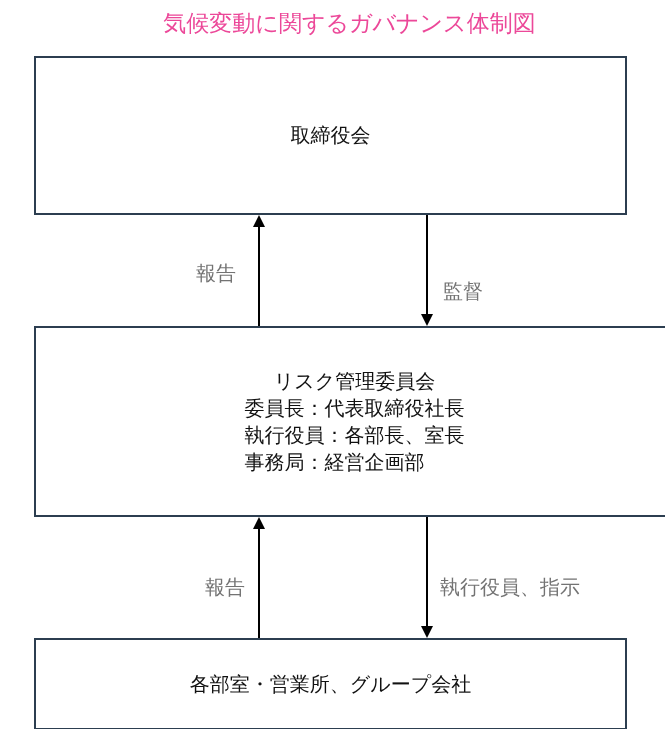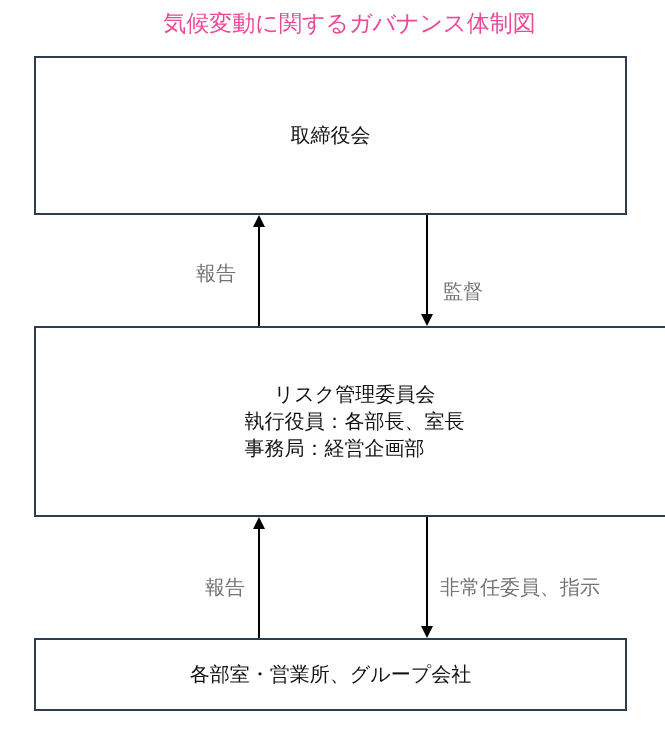--- a/index.html
+++ b/index.html
@@ -4,21 +4,21 @@
   <style>
     html, body { margin: 0; padding: 0; background: #ffffff; }
     body { width: 665px; height: 729px; position: relative; overflow: hidden;
       font-family: "DejaVu Sans", "Liberation Sans", sans-serif; color: #111; }
     .title { position: absolute; left: 0; top: 8px; width: 665px; text-align: center;
       font-size: 23px; color: #ec4899; margin-left: 17px; }
     .box { position: absolute; box-sizing: border-box; border: 2px solid #2c3e50; background: #fff;
       display: flex; align-items: center; justify-content: center; text-align: center; }
     #box-board { left: 34px; top: 56px; width: 593px; height: 159px; font-size: 20px; }
     #box-risk { left: 34px; top: 326px; width: 641px; height: 191px; font-size: 20px; line-height: 27px; }
-    #box-depts { left: 34px; top: 638px; width: 593px; height: 73px; font-size: 20px; }
+    #box-depts { left: 34px; top: 638px; width: 593px; height: 92px; font-size: 20px; }
     .risk-lines { text-align: left; }
     .risk-lines .heading { text-align: center; }
     .arrow { position: absolute; width: 2px; background: #000; }
     .head-up { position: absolute; width: 0; height: 0; border-left: 6px solid transparent;
       border-right: 6px solid transparent; border-bottom: 12px solid #000; }
     .head-down { position: absolute; width: 0; height: 0; border-left: 6px solid transparent;
       border-right: 6px solid transparent; border-top: 12px solid #000; }
     .label { position: absolute; font-size: 20px; color: #737373; white-space: nowrap; }
   </style>
 </head>
@@ -34,28 +34,29 @@
 <div class="head-up" style="left:253px; top:215px;"></div>
 <div class="label" style="left:196px; top:260px;">報告</div>
 
 <div class="arrow" style="left:426px; top:215px; height:100px;"></div>
 <div class="head-down" style="left:421px; top:314px;"></div>
 <div class="label" style="left:443px; top:278px;">監督</div>
 
 <div class="box" id="box-risk">
   <div class="risk-lines">
     <div class="heading">リスク管理委員会</div>
+    <div>委員長：代表取締役社長</div>
     <div>執行役員：各部長、室長</div>
     <div>事務局：経営企画部</div>
   </div>
 </div>
 
 <div class="arrow" style="left:258px; top:528px; height:110px;"></div>
 <div class="head-up" style="left:253px; top:517px;"></div>
 <div class="label" style="left:205px; top:574px;">報告</div>
 
 <div class="arrow" style="left:426px; top:517px; height:110px;"></div>
 <div class="head-down" style="left:421px; top:626px;"></div>
-<div class="label" style="left:440px; top:574px;">非常任委員、指示</div>
+<div class="label" style="left:440px; top:574px;">執行役員、指示</div>
 
 <div class="box" id="box-depts">
   <span>各部室・営業所、グループ会社</span>
 </div>
 
 </body></html>

